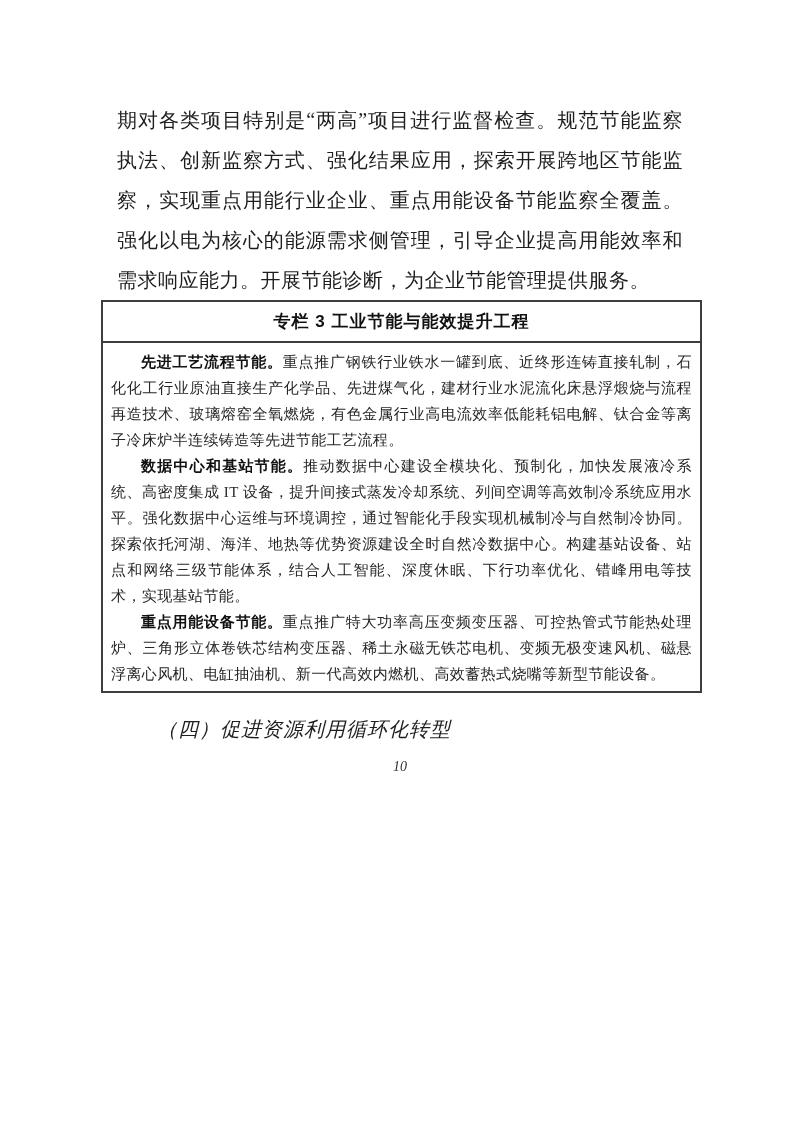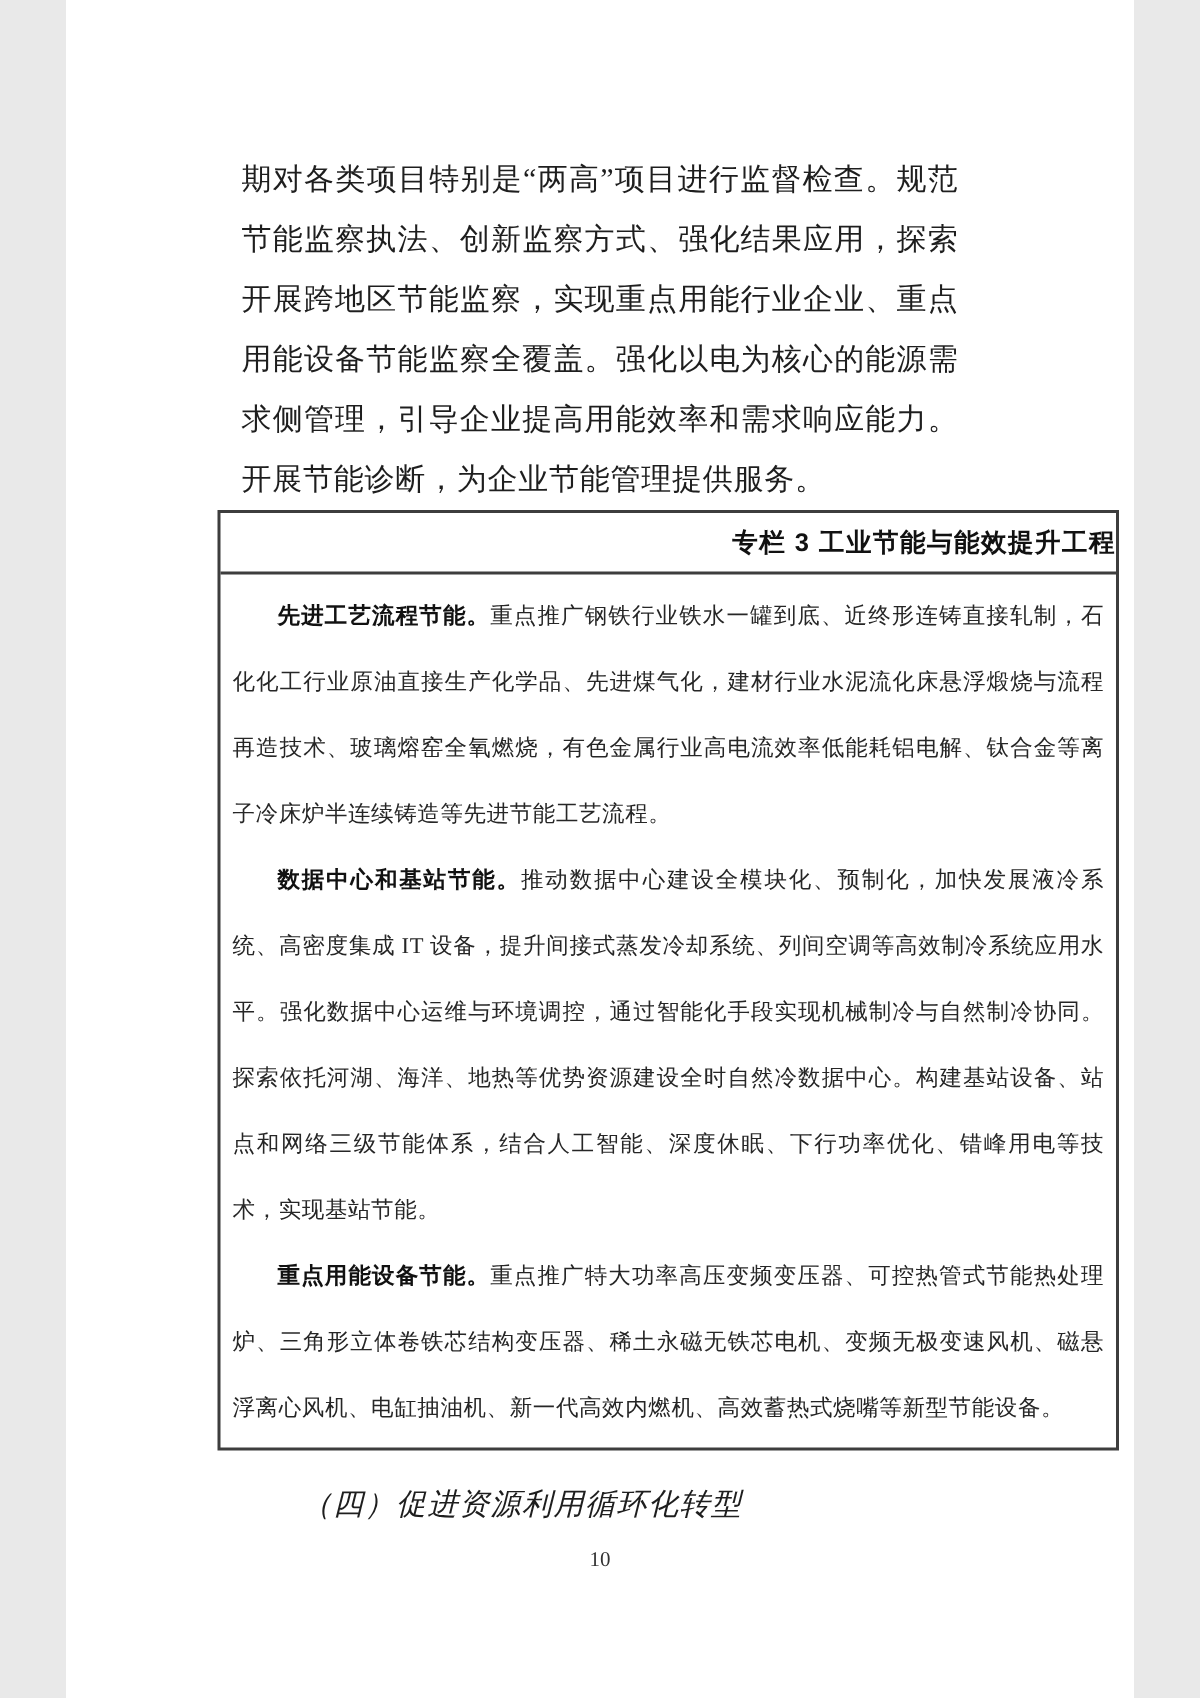--- a/index.html
+++ b/index.html
@@ -2,21 +2,21 @@
 <html><head>
 <meta charset="utf-8">
 <style>
   html, body {
     margin: 0;
     padding: 0;
     background: #e9e9e9;
   }
   .page {
     position: relative;
-    width: 712px;
+    width: 800px;
     height: 1132px;
     margin: 0 auto;
     background: #ffffff;
     box-sizing: border-box;
     overflow: hidden;
     font-family: "Liberation Serif", "DejaVu Serif", serif;
     color: #1e1e1e;
   }
   .top-text {
     margin: 100px 117px 0 117px;
@@ -31,33 +31,33 @@
     width: 601px;
     margin: 0 98px 0 101px;
     border: 2px solid #3d3d3d;
     background: #ffffff;
   }
   .box-header {
     height: 39px;
     border-bottom: 2px solid #3d3d3d;
     display: flex;
     align-items: center;
-    justify-content: flex-end;
+    justify-content: center;
   }
   .box-title {
     font-family: "Liberation Sans", "DejaVu Sans", sans-serif;
     font-weight: bold;
     font-size: 17px;
     letter-spacing: 1px;
     color: #111111;
   }
   .box-body {
     padding: 6px 8px 4px 8px;
     font-size: 15px;
-    line-height: 44px;
+    line-height: 26px;
     letter-spacing: 0.4px;
     text-align: justify;
     text-justify: inter-character;
     color: #262626;
   }
   .box-para {
     margin: 0;
     text-indent: 2em;
   }
   .box-para .lead {
@@ -82,20 +82,21 @@
     letter-spacing: 0.5px;
     text-align: justify;
     text-justify: inter-character;
     text-indent: 2em;
   }
   .page-number {
     margin-top: 10px;
     text-align: center;
     font-size: 14px;
     color: #333333;
+    font-style: italic;
   }
 </style>
 </head>
 <body>
 
 <div class="page">
 
   <p class="top-text">期对各类项目特别是“两高”项目进行监督检查。规范节能监察执法、创新监察方式、强化结果应用，探索开展跨地区节能监察，实现重点用能行业企业、重点用能设备节能监察全覆盖。强化以电为核心的能源需求侧管理，引导企业提高用能效率和需求响应能力。开展节能诊断，为企业节能管理提供服务。</p>
 
   <div class="callout-box">

